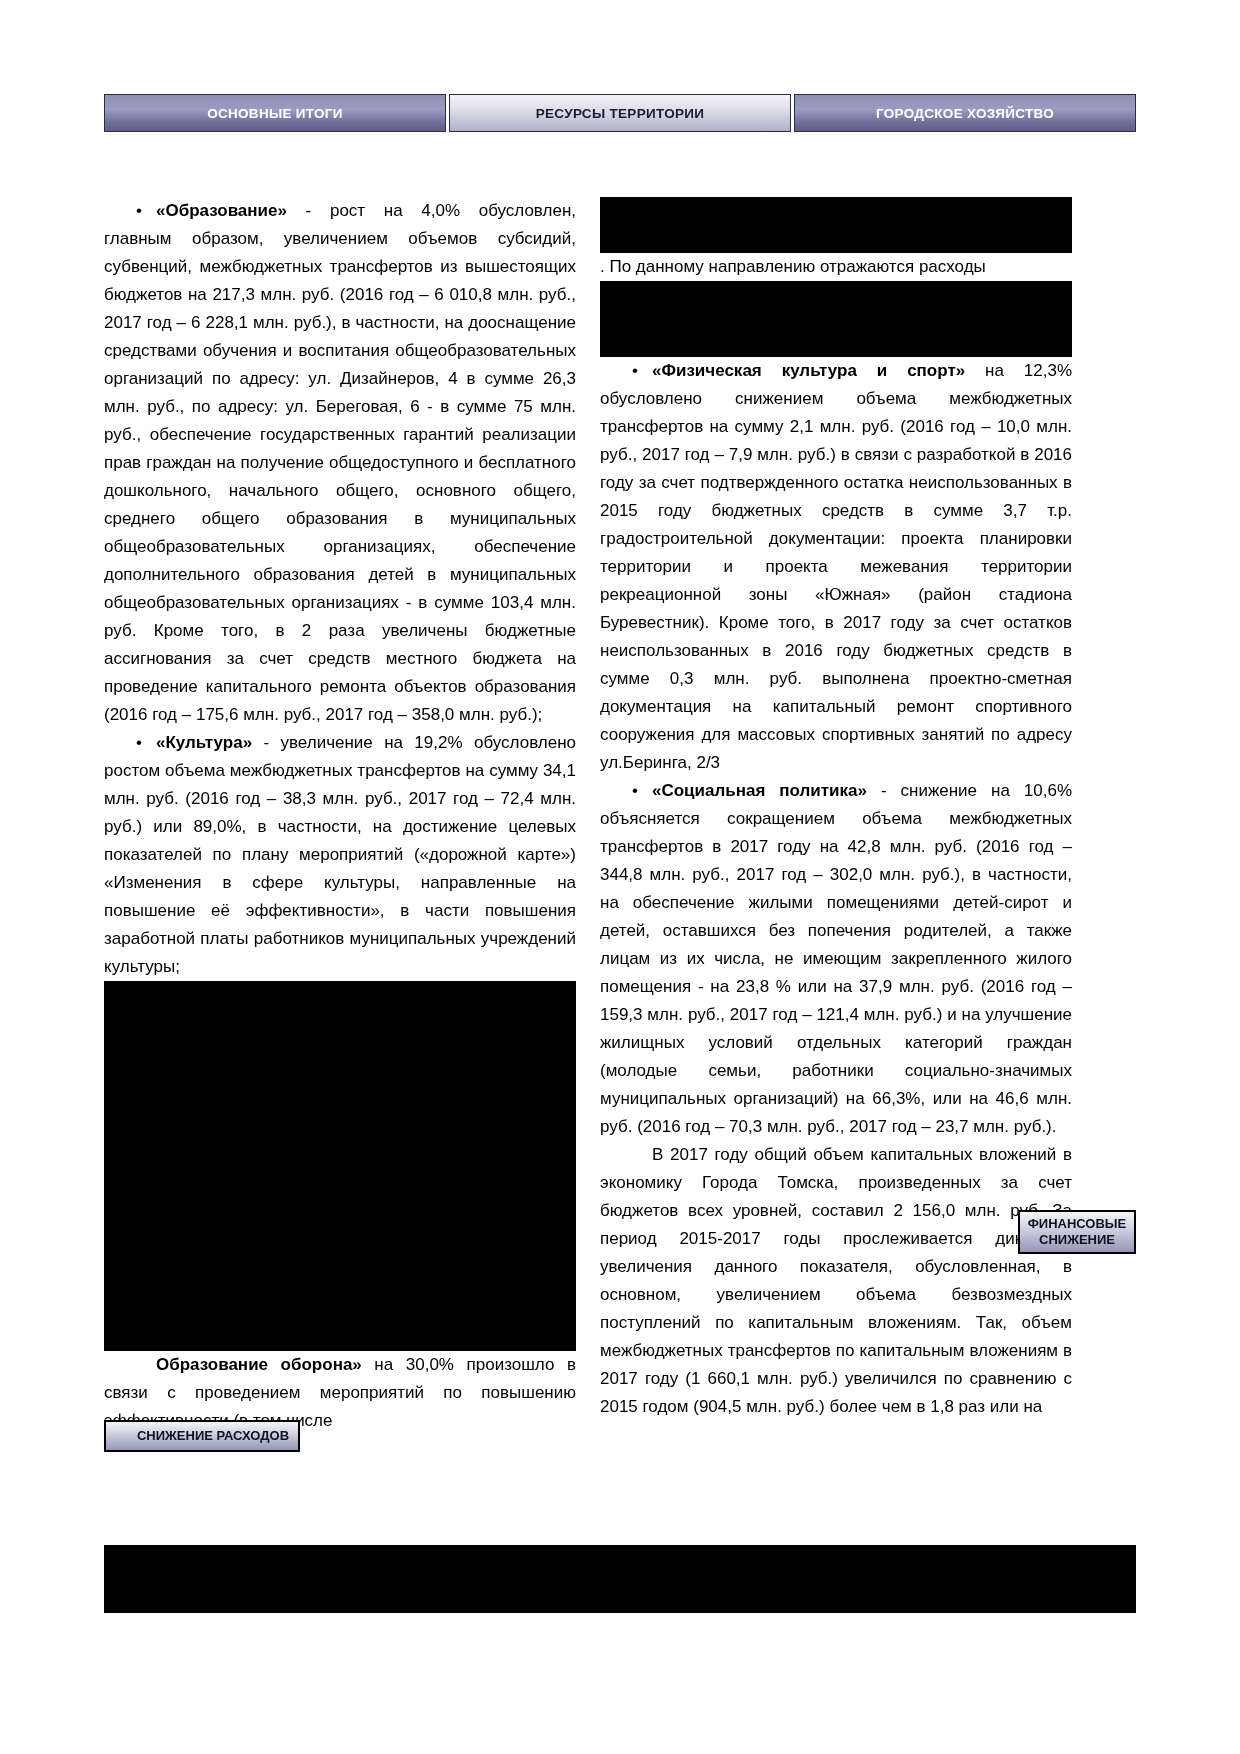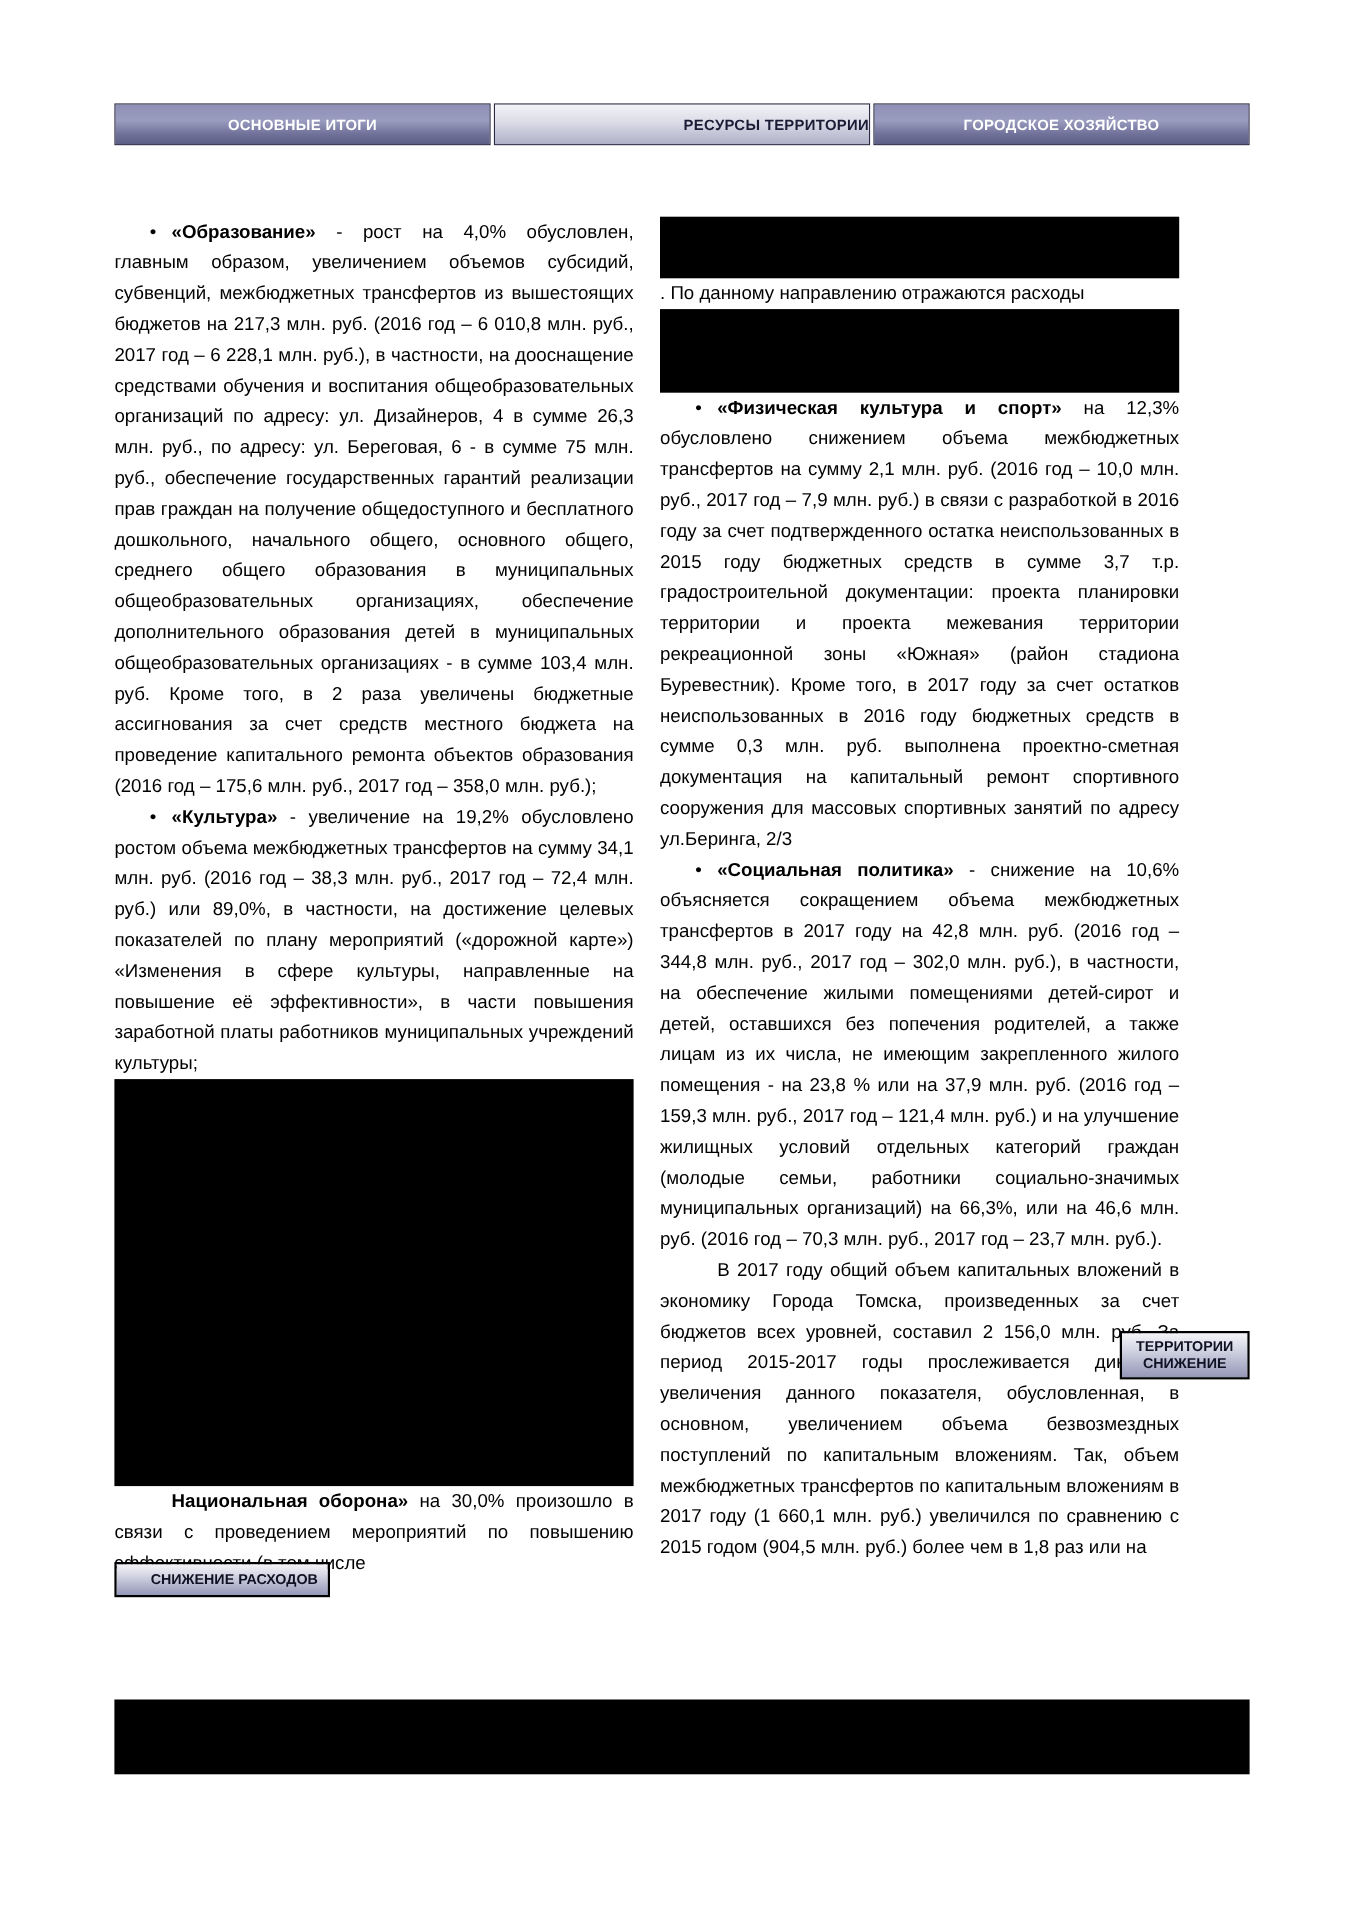--- a/index.html
+++ b/index.html
@@ -48,21 +48,20 @@
   }
   .tab.inactive {
     background: linear-gradient(to bottom, #8d8fb6 0%, #9a9cc0 40%, #6f7199 75%, #5d5f88 100%);
   }
   .tab.active {
     background: linear-gradient(to bottom, #f2f2f7 0%, #dcdce8 45%, #c6c7d8 70%, #b0b1c8 100%);
     color: #1b1b35;
   }
   .tab.mid {
     margin: 0 3px;
-    justify-content: flex-end;
   }
 
   
   .banner {
     position: absolute;
     left: 104px;
     top: 95px;
     width: 1032px;
     height: 34px;
     display: flex;
@@ -171,40 +170,40 @@
 
   <div class="col col-left">
 
     <p class="bullet-row"><span class="bdot">•</span><b>«Образование»</b><span> - рост на 4,0% обусловлен, главным образом, увеличением объемов субсидий, субвенций, межбюджетных трансфертов из вышестоящих бюджетов на 217,3 млн. руб. (2016 год – 6 010,8 млн. руб., 2017 год – 6 228,1 млн. руб.), в частности, на дооснащение средствами обучения и воспитания общеобразовательных организаций по адресу: ул. Дизайнеров, 4 в сумме 26,3 млн. руб., по адресу: ул. Береговая, 6 - в сумме 75 млн. руб., обеспечение государственных гарантий реализации прав граждан на получение общедоступного и бесплатного дошкольного, начального общего, основного общего, среднего общего образования в муниципальных общеобразовательных организациях, обеспечение дополнительного образования детей в муниципальных общеобразовательных организациях - в сумме 103,4 млн. руб. Кроме того, в 2 раза увеличены бюджетные ассигнования за счет средств местного бюджета на проведение капитального ремонта объектов образования (2016 год – 175,6 млн. руб., 2017 год – 358,0 млн. руб.);</span></p>
 
     <p class="bullet-row"><span class="bdot">•</span><b>«Культура»</b><span> - увеличение на 19,2% обусловлено ростом объема межбюджетных трансфертов на сумму 34,1 млн. руб. (2016 год – 38,3 млн. руб., 2017 год – 72,4 млн. руб.) или 89,0%, в частности, на достижение целевых показателей по плану мероприятий («дорожной карте») «Изменения в сфере культуры, направленные на повышение её эффективности», в части повышения заработной платы работников муниципальных учреждений культуры;</span></p>
 
     <div class="black-box" style="height:370px"></div>
 
 
-    <p class="indent"><b>Национальная оборона»</b><span> на 30,0% произошло в связи с проведением мероприятий по повышению эффективности (в том числе</span></p>
+    <p class="indent"><b>Образование оборона»</b><span> на 30,0% произошло в связи с проведением мероприятий по повышению эффективности (в том числе</span></p>
   </div>
 
   <div class="col col-right">
 
     <div class="black-box" style="height:56px"></div>
 
     <p><span>. По данному направлению отражаются расходы</span></p>
 
     <div class="black-box" style="height:76px"></div>
 
     <p class="bullet-row"><span class="bdot">•</span><b>«Физическая культура и спорт»</b><span> на 12,3% обусловлено снижением объема межбюджетных трансфертов на сумму 2,1 млн. руб. (2016 год – 10,0 млн. руб., 2017 год – 7,9 млн. руб.) в связи с разработкой в 2016 году за счет подтвержденного остатка неиспользованных в 2015 году бюджетных средств в сумме 3,7 т.р. градостроительной документации: проекта планировки территории и проекта межевания территории рекреационной зоны «Южная» (район стадиона Буревестник). Кроме того, в 2017 году за счет остатков неиспользованных в 2016 году бюджетных средств в сумме 0,3 млн. руб. выполнена проектно-сметная документация на капитальный ремонт спортивного сооружения для массовых спортивных занятий по адресу ул.Беринга, 2/3</span></p>
 
     <p class="bullet-row"><span class="bdot">•</span><b>«Социальная политика»</b><span> - снижение на 10,6% объясняется сокращением объема межбюджетных трансфертов в 2017 году на 42,8 млн. руб. (2016 год – 344,8 млн. руб., 2017 год – 302,0 млн. руб.), в частности, на обеспечение жилыми помещениями детей-сирот и детей, оставшихся без попечения родителей, а также лицам из их числа, не имеющим закрепленного жилого помещения - на 23,8 % или на 37,9 млн. руб. (2016 год – 159,3 млн. руб., 2017 год – 121,4 млн. руб.) и на улучшение жилищных условий отдельных категорий граждан (молодые семьи, работники социально-значимых муниципальных организаций) на 66,3%, или на 46,6 млн. руб. (2016 год – 70,3 млн. руб., 2017 год – 23,7 млн. руб.).</span></p>
 
     <p class="indent"><span>В 2017 году общий объем капитальных вложений в экономику Города Томска, произведенных за счет бюджетов всех уровней, составил 2 156,0 млн. руб. За период 2015-2017 годы прослеживается динамика увеличения данного показателя, обусловленная, в основном, увеличением объема безвозмездных поступлений по капитальным вложениям. Так, объем межбюджетных трансфертов по капитальным вложениям в 2017 году (1 660,1 млн. руб.) увеличился по сравнению с 2015 годом (904,5 млн. руб.) более чем в 1,8 раз или на</span></p>
   </div>
 
   <div class="badge" id="badge-capital">
-    <span>ТЕРРИТОРИИ</span>
+    <span>ФИНАНСОВЫЕ</span>
     <span>СНИЖЕНИЕ</span>
   </div>
 
   <div class="badge" id="badge-reduction">
     <span>СНИЖЕНИЕ РАСХОДОВ</span>
   </div>
 
   <div class="bottom-strip"></div>
 
 </div>

